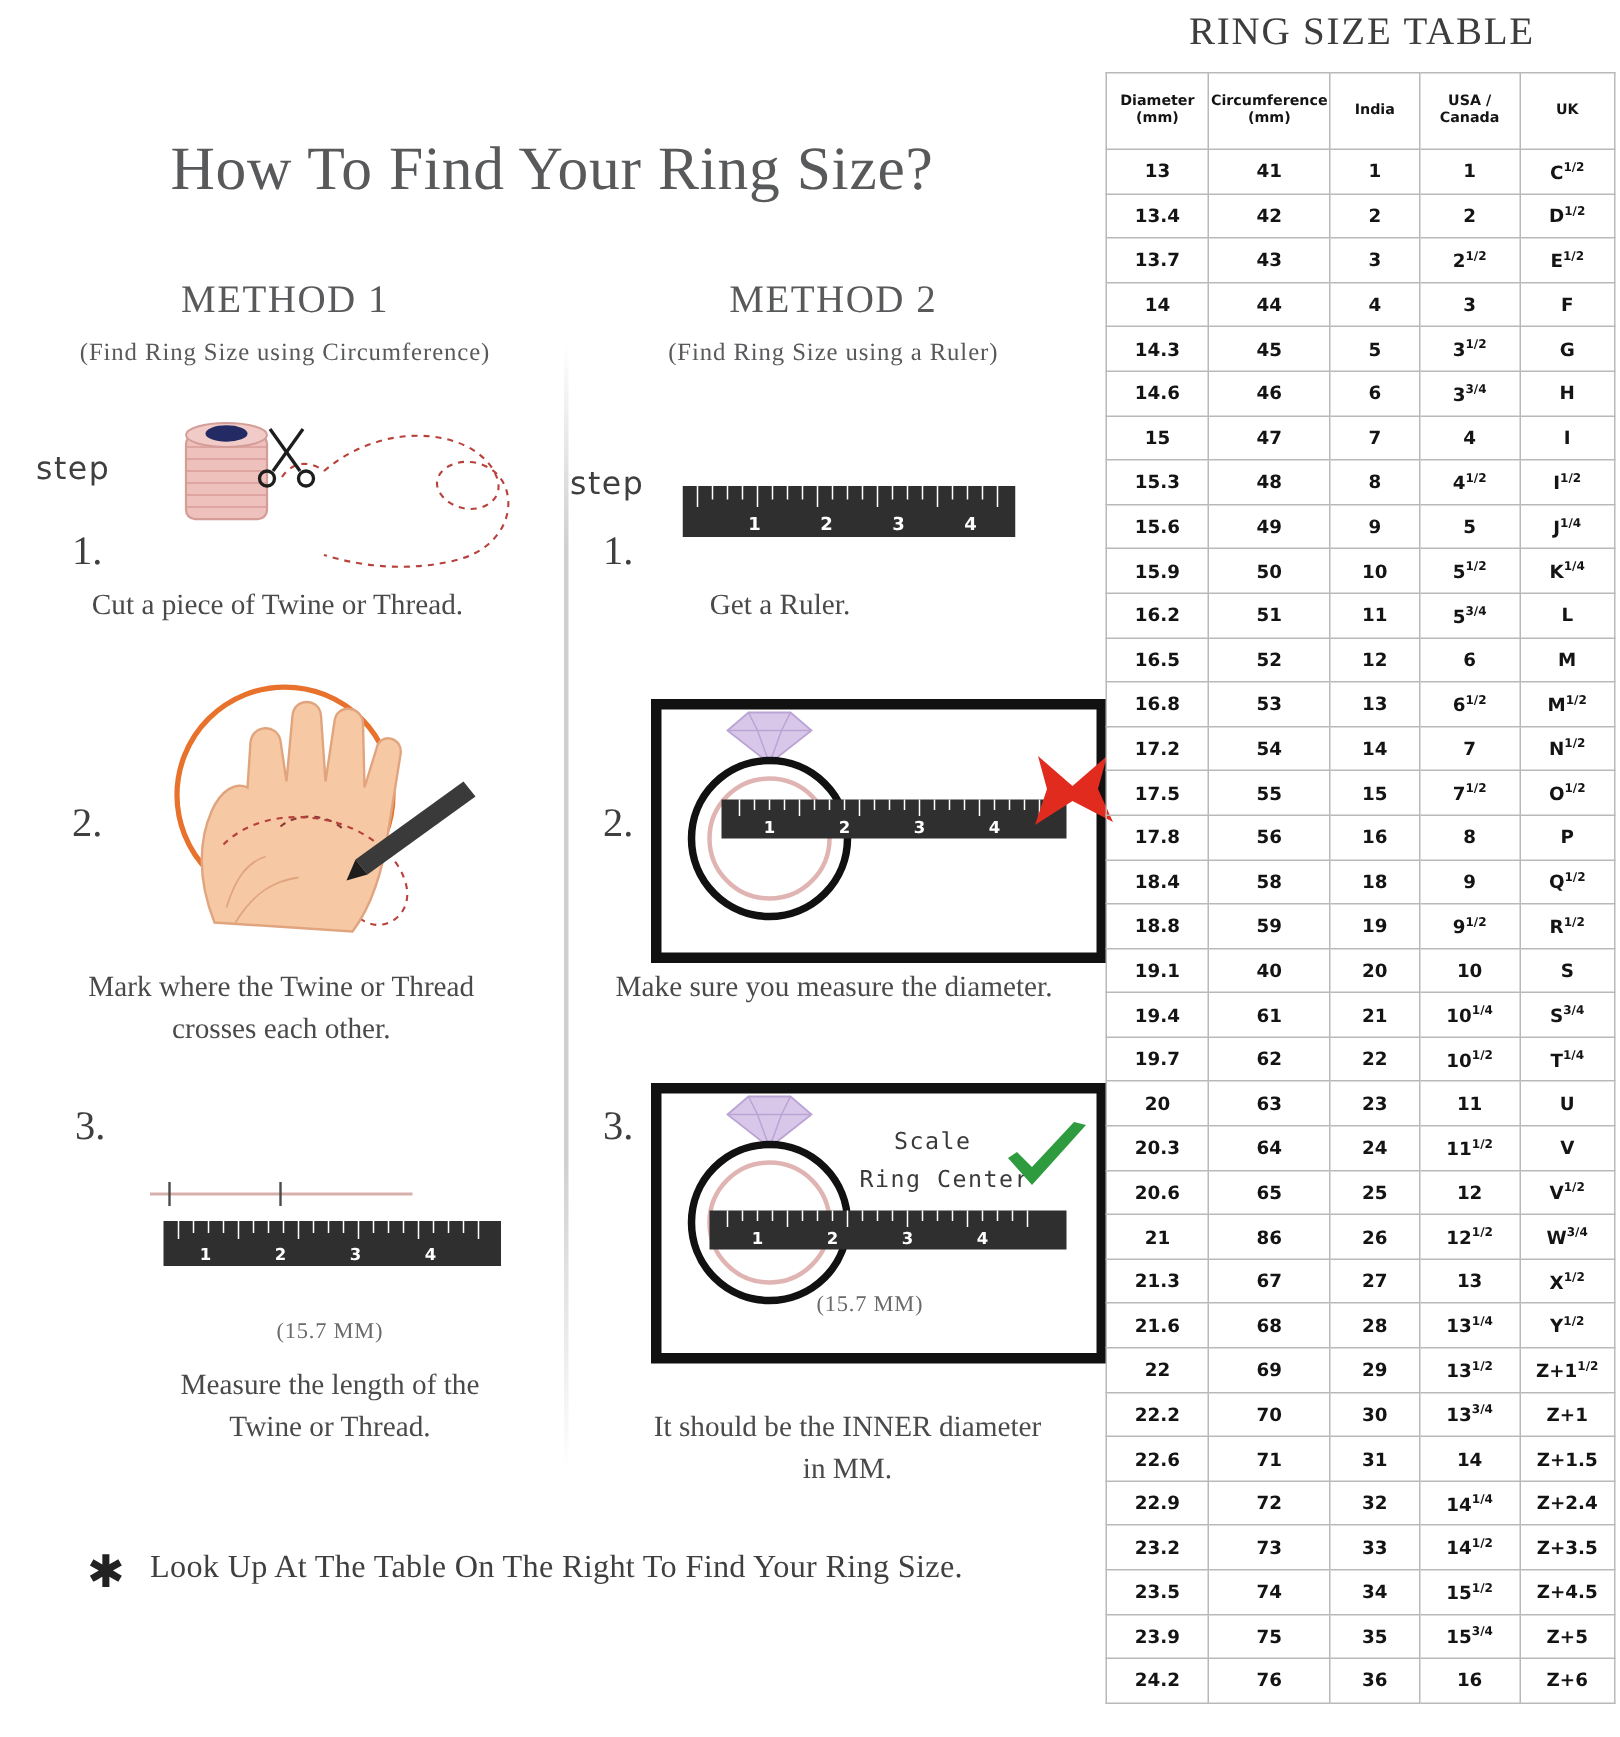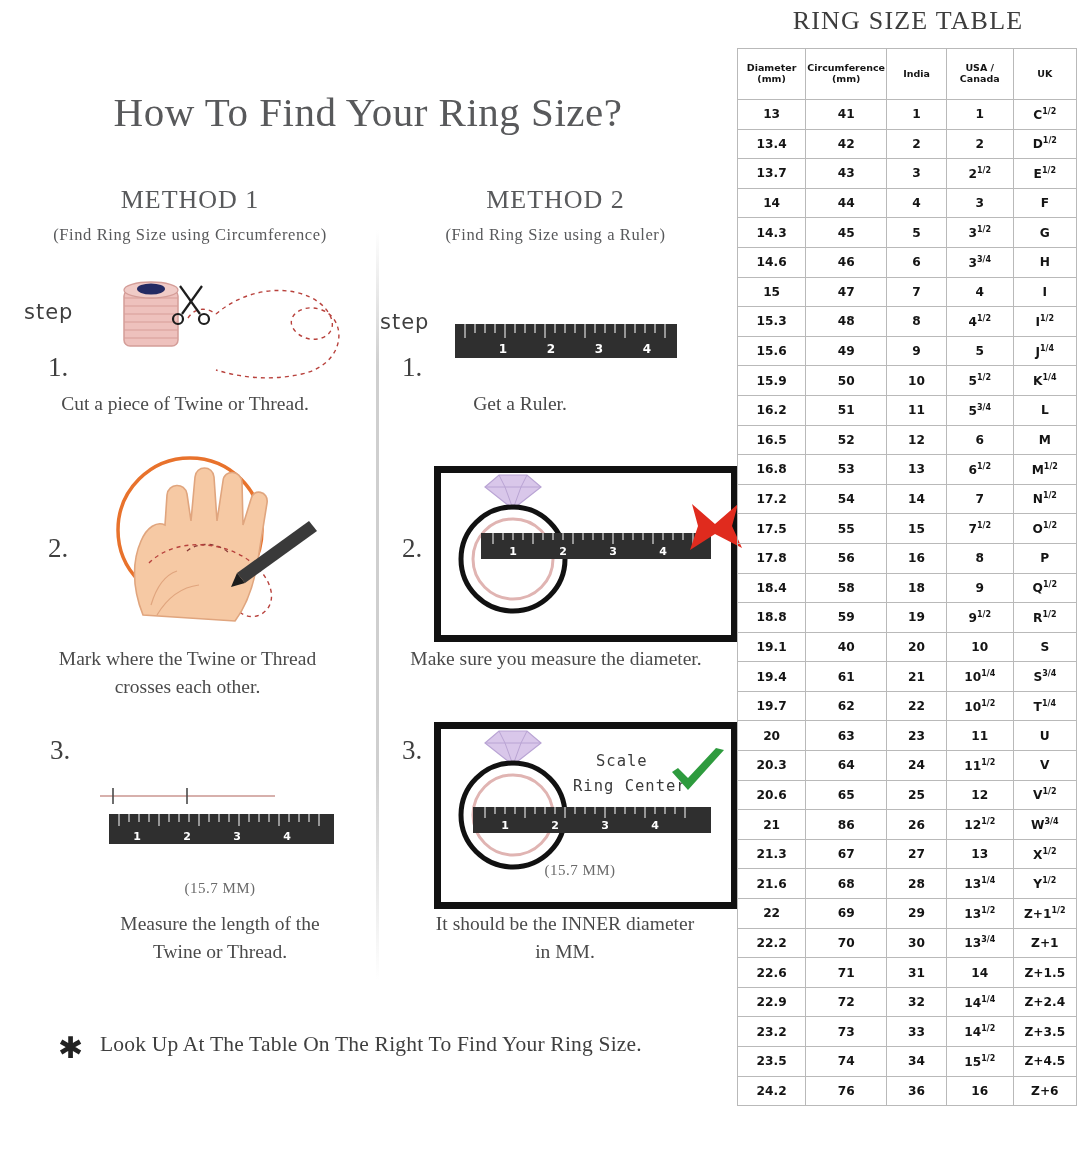--- a/index.html
+++ b/index.html
@@ -458,21 +458,21 @@
   <div class="scale-label" style="left:596px; top:752px;">Scale</div>
   <div class="scale-label" style="left:573px; top:777px;">Ring Center</div>
 
   <div class="greencheck" style="left:668px; top:748px;">
     <svg width="60" height="48" viewBox="0 0 60 48" aria-hidden="true">
       <path d="M4 24 L20 42 L56 2 L48 0 L20 30 L10 20 Z" fill="#2E9B3E"></path>
     </svg>
   </div>
 
   <div class="small-note" style="left:455px; top:862px; width:250px;">(15.7 MM)</div>
-  <div class="caption" style="left:400px; top:910px; width:330px;">It should be the INNER diameter<br>in MM.</div>
+  <div class="caption" style="left:400px; top:938px; width:330px;">It should be the INNER diameter<br>in MM.</div>
 
   <div id="asterisk">✱</div>
   <div id="lookup-text">Look Up  At The Table On The Right To Find Your Ring Size.</div>
 </div>
 
 <div id="table-wrap">
   <div id="table-title">RING SIZE TABLE</div>
   <table class="size-table">
     <thead>
       <tr>
@@ -709,20 +709,27 @@
           <td class="col-uk">Z+3.5</td>
         </tr>
         <tr>
           <td class="col-d">23.5</td>
           <td class="col-c">74</td>
           <td class="col-i">34</td>
           <td class="col-u">15<sup>1/2</sup></td>
           <td class="col-uk">Z+4.5</td>
         </tr>
         <tr>
+          <td class="col-d">23.9</td>
+          <td class="col-c">75</td>
+          <td class="col-i">35</td>
+          <td class="col-u">15<sup>3/4</sup></td>
+          <td class="col-uk">Z+5</td>
+        </tr>
+        <tr>
           <td class="col-d">24.2</td>
           <td class="col-c">76</td>
           <td class="col-i">36</td>
           <td class="col-u">16</td>
           <td class="col-uk">Z+6</td>
         </tr>
       </tbody>
   </table>
 </div>
 

